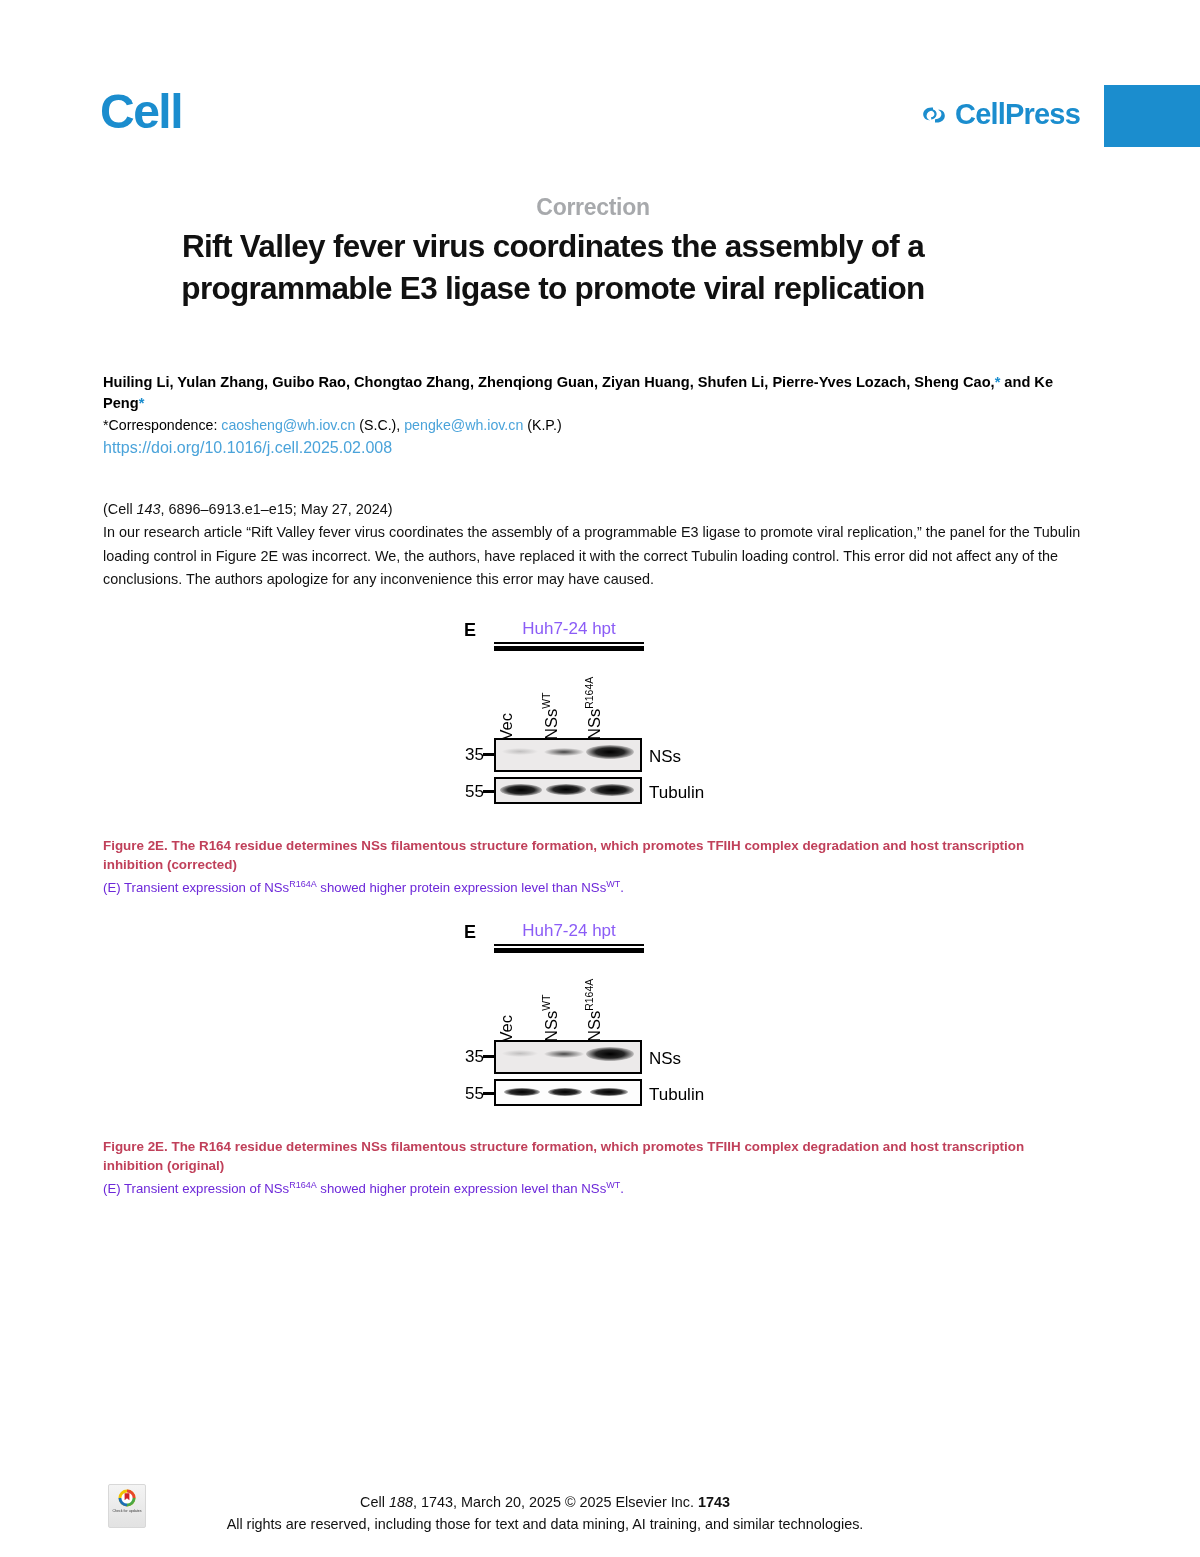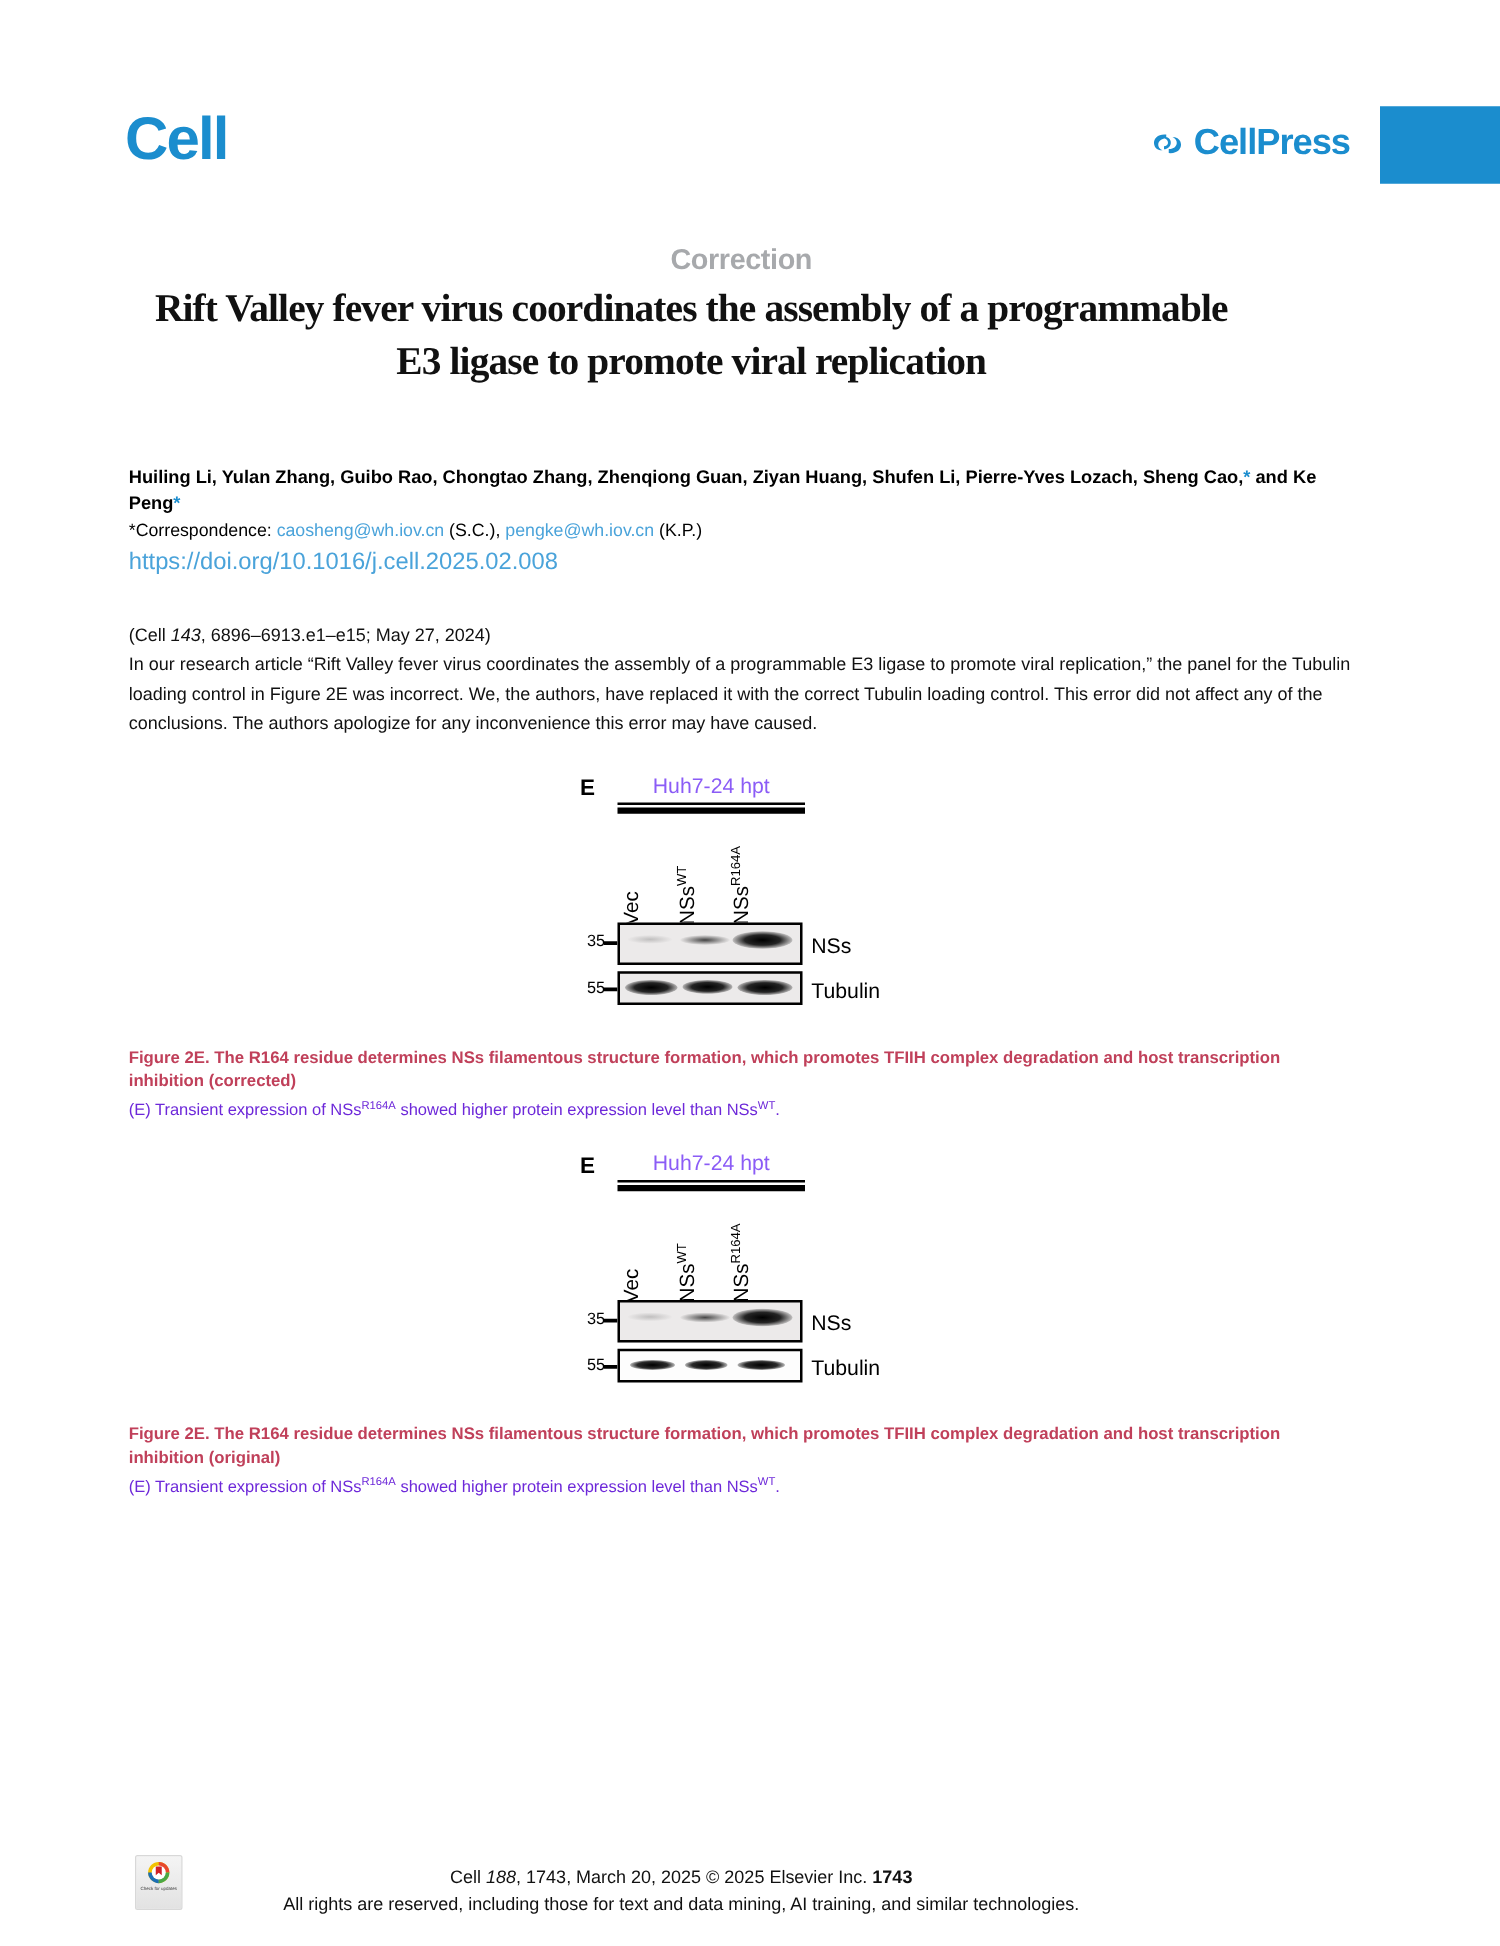--- a/index.html
+++ b/index.html
@@ -76,21 +76,20 @@
     line-height: 1.15;
   }
   #article-title {
     font-size: 31.5px;
     font-weight: bold;
     color: #111111;
     letter-spacing: -0.7px;
     line-height: 1.31;
     margin: 0;
     max-width: 900px;
-    font-family: Liberation Serif, serif;
   }
 
   
   #authors-block {
     position: absolute;
     left: 103px;
     top: 372px;
     width: 990px;
     font-size: 14.6px;
     line-height: 1.42;
@@ -102,21 +101,21 @@
   }
   .ast { color: #1b8dce; font-weight: bold; }
   #correspondence-line {
     margin: 2px 0 0 0;
     font-size: 14.2px;
     color: #000;
   }
   .link { color: #4aa3da; text-decoration: none; }
   #doi-line {
     margin: 1px 0 0 0;
-    font-size: 19px;
+    font-size: 16px;
   }
 
   
   #body-text {
     position: absolute;
     left: 103px;
     top: 498px;
     width: 985px;
     font-size: 14.4px;
     line-height: 1.63;
@@ -188,21 +187,21 @@
     color: #000;
     line-height: 1;
   }
   .lane-label sup { font-size: 10.5px; vertical-align: super; }
   .lane-label.l1 { left: 20px; }
   .lane-label.l2 { left: 65px; }
   .lane-label.l3 { left: 108px; }
 
   .mw-label {
     position: absolute;
-    font-size: 13px;
+    font-size: 17px;
     color: #000;
     text-align: right;
     width: 34px;
     line-height: 1;
   }
   .mw-tick {
     position: absolute;
     width: 11px;
     height: 2.5px;
     background: #000;

